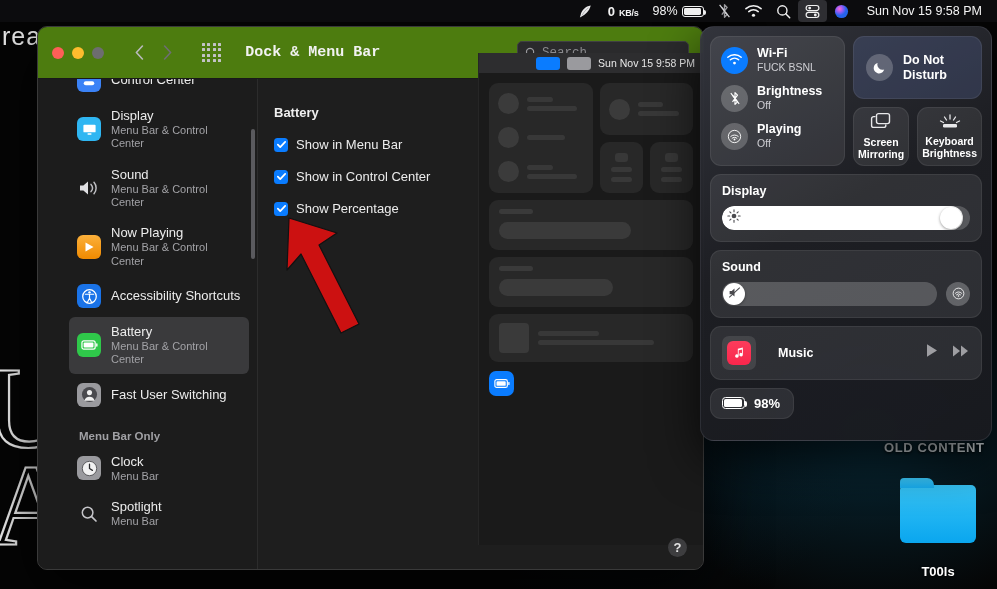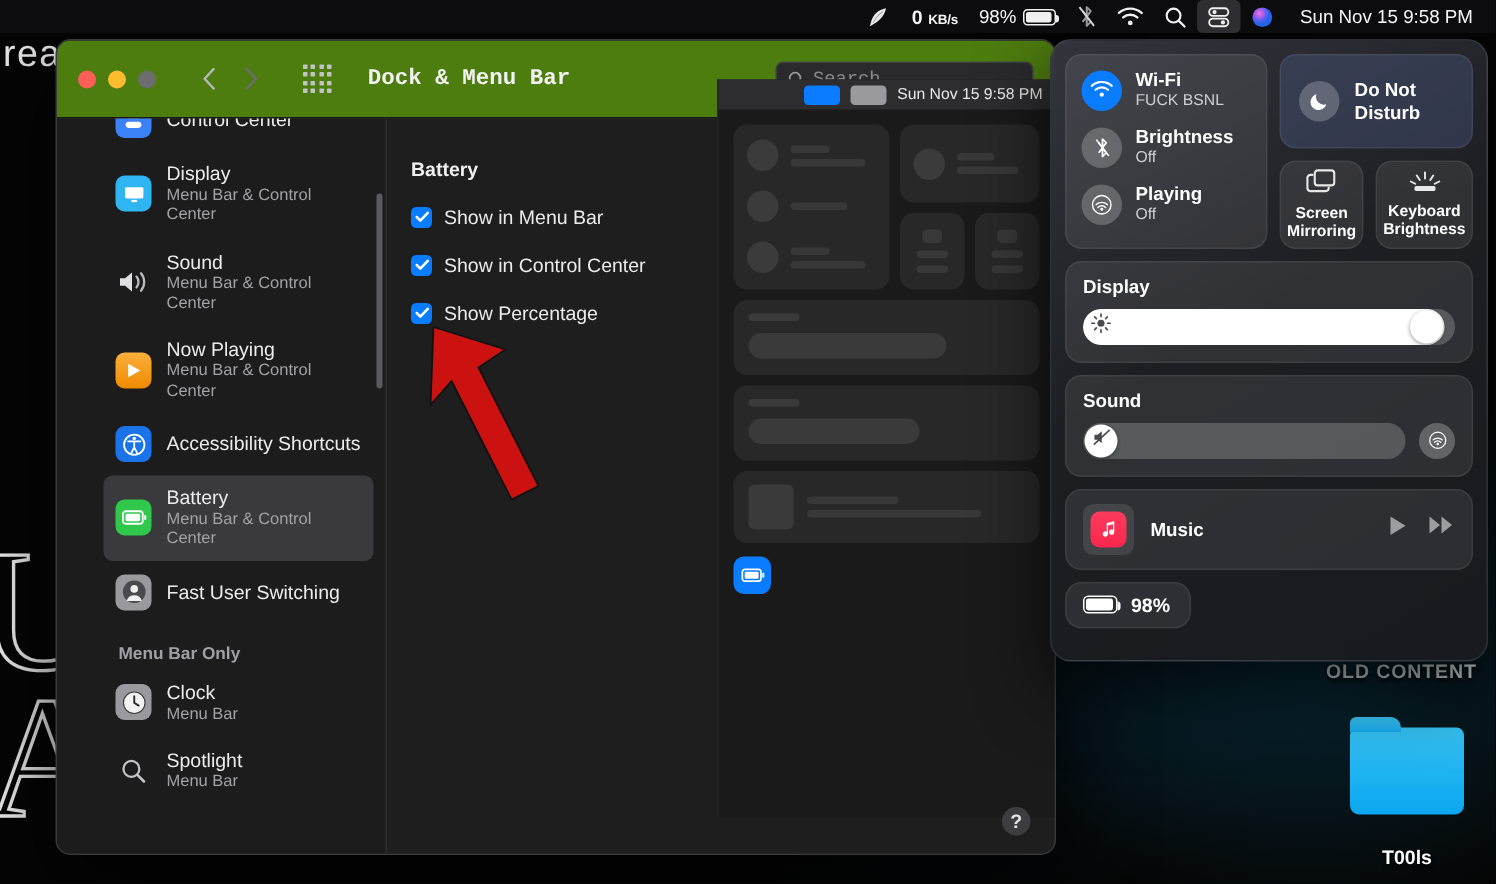--- a/index.html
+++ b/index.html
@@ -223,21 +223,21 @@
   .slider-shell { height: 24px; border-radius: 13px; position: relative; overflow: hidden;
      background: rgba(255,255,255,.20); }
   .slider-fill { position:absolute; left:0; top:0; bottom:0; background:#fff; border-radius:13px;}
   .slider-knob { position:absolute; top:1px; width:22px; height:22px; border-radius:50%;
      background:#fff; box-shadow:0 1px 3px rgba(0,0,0,.4); }
   .slider-ic { position:absolute; left:5px; top:50%; transform:translateY(-50%); z-index:3; }
   .cc-sound-row { display: flex; align-items: center; gap: 9px; }
   .cc-sound-row .slider-shell { flex: 1; }
   .airplay-btn { width: 24px; height: 24px; border-radius: 50%; background: rgba(255,255,255,.25);
     display:flex;align-items:center;justify-content:center; flex:0 0 24px;}
-  .cc-music { display: flex; align-items: center; gap: 11px; padding: 9px 11px; }
+  .cc-music { display: flex; align-items: center; gap: 22px; padding: 9px 11px; }
   .music-thumb { width: 34px; height: 34px; border-radius: 7px; flex:0 0 34px;
      background: rgba(255,255,255,.10); display:flex;align-items:center;justify-content:center;}
   .music-app { width: 24px; height: 24px; border-radius: 6px;
      background: linear-gradient(180deg,#fc3c5c,#f9264c);
      display:flex;align-items:center;justify-content:center; }
   .music-name { font-size: 12.5px; font-weight: 700; color: #fff; flex: 1; }
   .music-ctrls { display: flex; gap: 13px; align-items: center; }
   .cc-batt { align-self: flex-start; padding: 7px 13px 7px 11px; display: flex;
      align-items: center; gap: 9px; border-radius: 11px; }
   .cc-batt-pct { font-size: 13px; font-weight: 700; color: #fff; }

